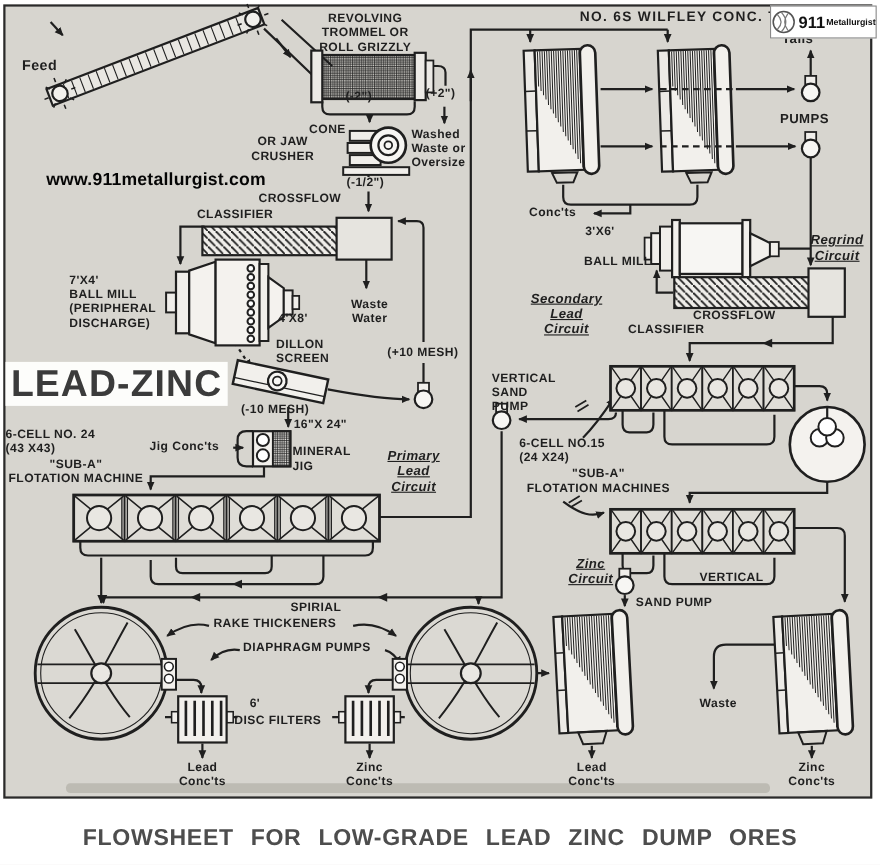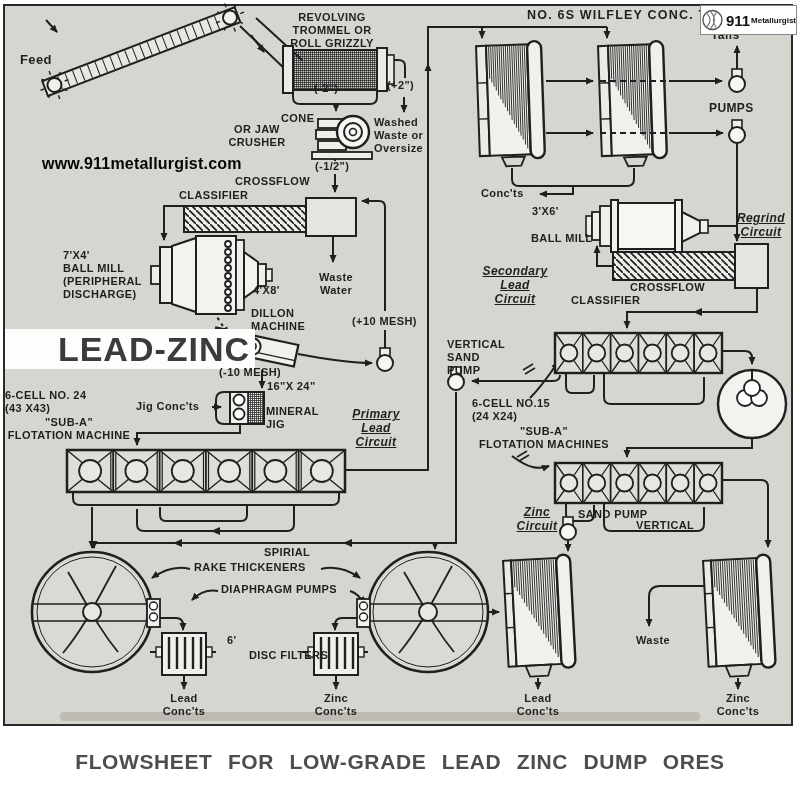--- a/index.html
+++ b/index.html
@@ -9,21 +9,21 @@
          border:2px solid #2a2a2a;box-sizing:border-box;}
   .smudge{position:absolute;left:60px;top:712px;width:640px;height:9px;background:#a8a59d;opacity:.55;border-radius:4px;}
   svg.gfx{position:absolute;left:0;top:0;}
   .lbl{position:absolute;font-weight:bold;font-size:11px;line-height:1.18;letter-spacing:.4px;
        color:#1f1f1f;white-space:pre-line;}
   .ital{font-style:italic;text-decoration:underline;font-size:12px;text-align:center;}
   .ctr{text-align:center;}
   .leadzinc{position:absolute;left:5px;top:329px;width:202px;height:40px;background:#fdfdfb;
             display:flex;align-items:center;justify-content:center;
             font-weight:bold;font-size:34px;letter-spacing:1px;color:#3b3b3b;
-            font-family:"Liberation Sans",sans-serif;padding-left:48px;}
+            font-family:"Liberation Sans",sans-serif;}
   .watermark{position:absolute;left:23px;top:155px;font-weight:bold;font-size:16px;color:#050505;letter-spacing:.2px;margin-left:19px;}
   .caption{position:absolute;left:0;top:750px;width:800px;text-align:center;
            font-weight:bold;font-size:21px;color:#4d4d4d;letter-spacing:.6px;word-spacing:9px;}
   .logo{position:absolute;left:700px;top:5px;width:95px;height:28px;background:#ffffff;
         border:1px solid #888;display:flex;align-items:center;}
   .logo .num{font-weight:bold;font-size:15px;color:#111;margin-left:2px;}
   .logo .nm{font-weight:bold;font-size:8px;color:#111;margin-left:1px;}
 </style>
 </head>
 <body>
@@ -355,21 +355,21 @@
   <div class="lbl" style="left:235px;top:175px;">CROSSFLOW</div>
   <div class="lbl" style="left:179px;top:189px;">CLASSIFIER</div>
   <div class="lbl" style="left:63px;top:249px;">7'X4'
 BALL MILL
 (PERIPHERAL
 DISCHARGE)</div>
   <div class="lbl" style="left:253px;top:284px;">4'X8'</div>
   <div class="lbl ctr" style="left:314px;top:271px;width:44px;">Waste
 Water</div>
   <div class="lbl" style="left:251px;top:307px;">DILLON
-MACHINE</div>
+SCREEN</div>
   <div class="lbl" style="left:352px;top:315px;">(+10 MESH)</div>
   <div class="leadzinc">LEAD-ZINC</div>
   <div class="lbl" style="left:219px;top:366px;">(-10 MESH)</div>
   <div class="lbl" style="left:267px;top:380px;">16"X 24"</div>
   <div class="lbl" style="left:5px;top:389px;">6-CELL NO. 24
 (43 X43)</div>
   <div class="lbl" style="left:136px;top:400px;">Jig Conc'ts</div>
   <div class="lbl" style="left:266px;top:405px;">MINERAL
 JIG</div>
   <div class="lbl ctr" style="left:3px;top:416px;width:132px;">"SUB-A"
@@ -392,27 +392,27 @@
   <div class="lbl" style="left:709px;top:101px;font-size:12px;">PUMPS</div>
   <div class="lbl" style="left:447px;top:338px;">VERTICAL
 SAND
 PUMP</div>
   <div class="lbl" style="left:472px;top:397px;">6-CELL NO.15
 (24 X24)</div>
   <div class="lbl ctr" style="left:471px;top:425px;width:146px;">"SUB-A"
 FLOTATION MACHINES</div>
   <div class="lbl ital" style="left:512px;top:505px;width:50px;">Zinc
 Circuit</div>
-  <div class="lbl" style="left:578px;top:508px;">SAND PUMP</div>
+  <div class="lbl" style="left:578px;top:542px;">SAND PUMP</div>
   <div class="lbl" style="left:636px;top:519px;">VERTICAL</div>
   <div class="lbl" style="left:264px;top:546px;">SPIRIAL</div>
   <div class="lbl" style="left:194px;top:561px;">RAKE THICKENERS</div>
   <div class="lbl" style="left:221px;top:583px;">DIAPHRAGM PUMPS</div>
   <div class="lbl" style="left:227px;top:634px;">6'</div>
-  <div class="lbl" style="left:213px;top:649px;padding-left:36px;">DISC FILTERS</div>
+  <div class="lbl" style="left:213px;top:649px;">DISC FILTERS</div>
   <div class="lbl ctr" style="left:158px;top:692px;width:52px;">Lead
 Conc'ts</div>
   <div class="lbl ctr" style="left:310px;top:692px;width:52px;">Zinc
 Conc'ts</div>
   <div class="lbl" style="left:636px;top:634px;">Waste</div>
   <div class="lbl ctr" style="left:510px;top:692px;width:56px;">Lead
 Conc'ts</div>
   <div class="lbl ctr" style="left:712px;top:692px;width:52px;">Zinc
 Conc'ts</div>
 

